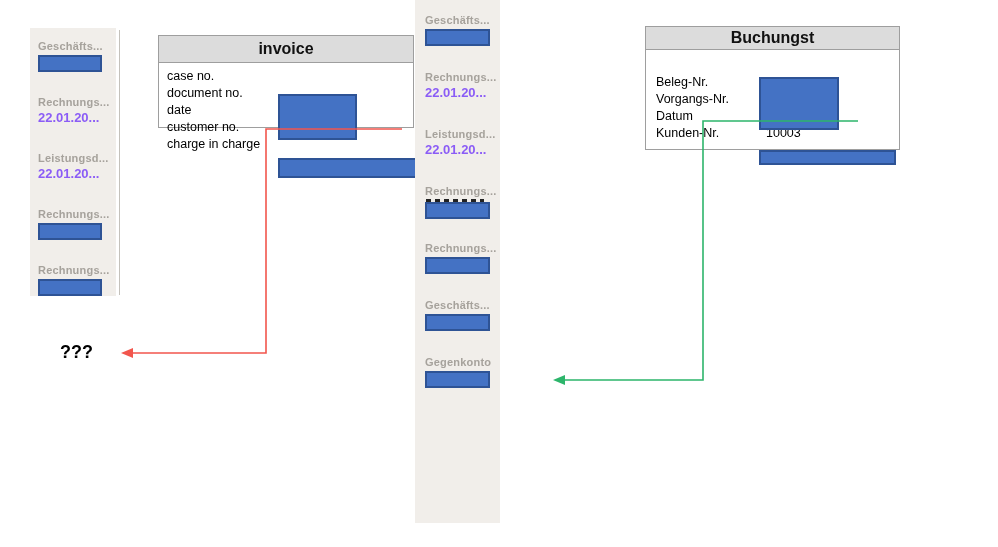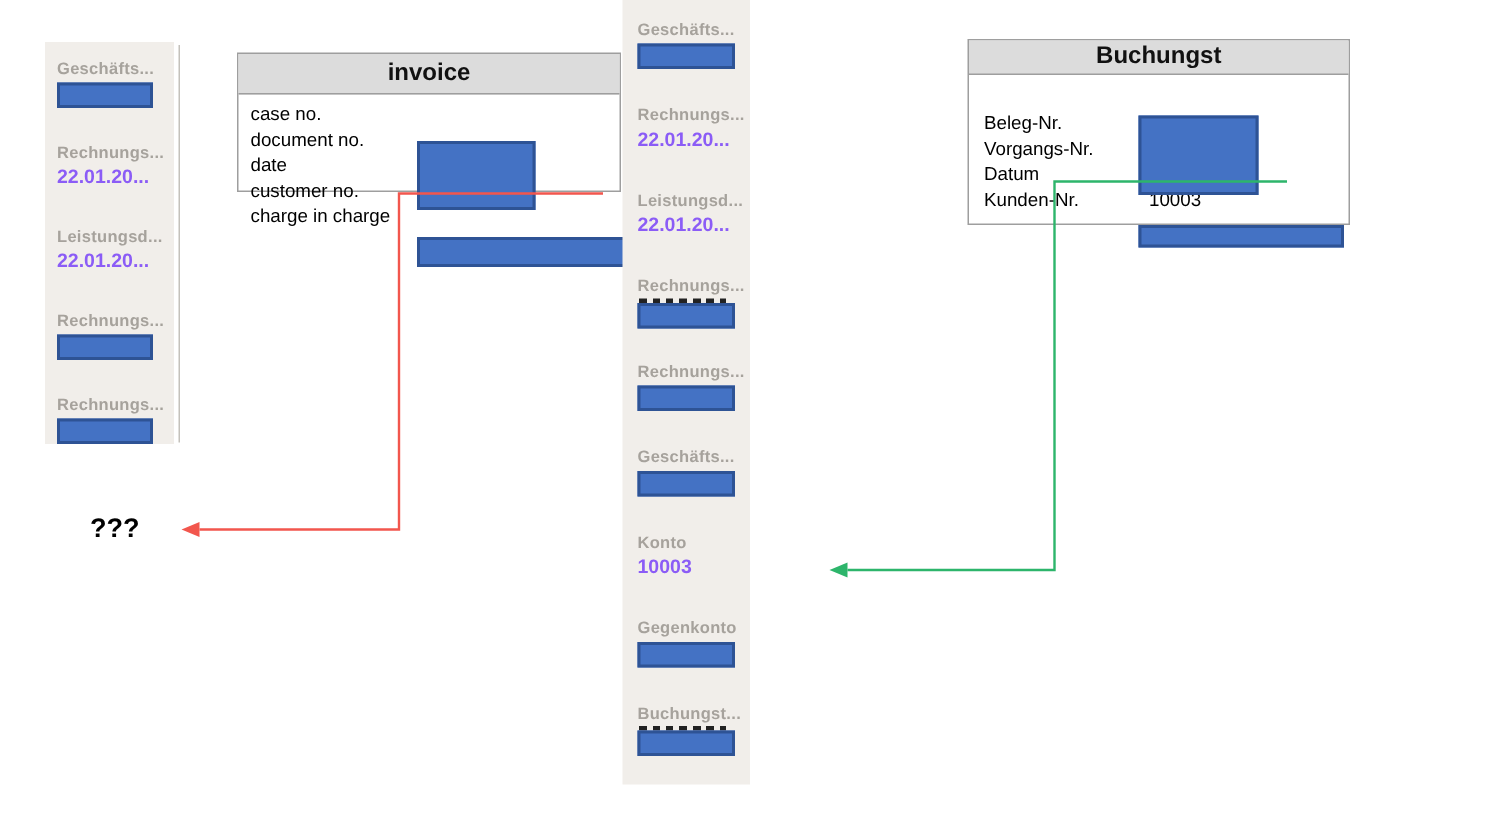--- a/index.html
+++ b/index.html
@@ -125,30 +125,21 @@
       </div>
       <div class="panel-item">
         <div class="panel-label">Rechnungs...</div>
         <div class="redaction-bar"></div>
       </div>
       <div class="panel-item">
         <div class="panel-label">Geschäfts...</div>
         <div class="redaction-bar"></div>
       </div>
       <div class="panel-item">
-        <div class="panel-label">Konto</div>
-        <div class="panel-value">10003</div>
-      </div>
-      <div class="panel-item">
         <div class="panel-label">Gegenkonto</div>
-        <div class="redaction-bar"></div>
-      </div>
-      <div class="panel-item">
-        <div class="panel-label">Buchungst...</div>
-        <div class="occlusion-hint"></div>
         <div class="redaction-bar"></div>
       </div>
     </div>
 
   <div id="rechnung-window" class="window">
     <div class="window-header">Buchungst</div>
     <div class="window-body">
       <div id="rechnung-rows">
           <div class="form-row">
             <span class="form-label">Beleg-Nr.</span>

